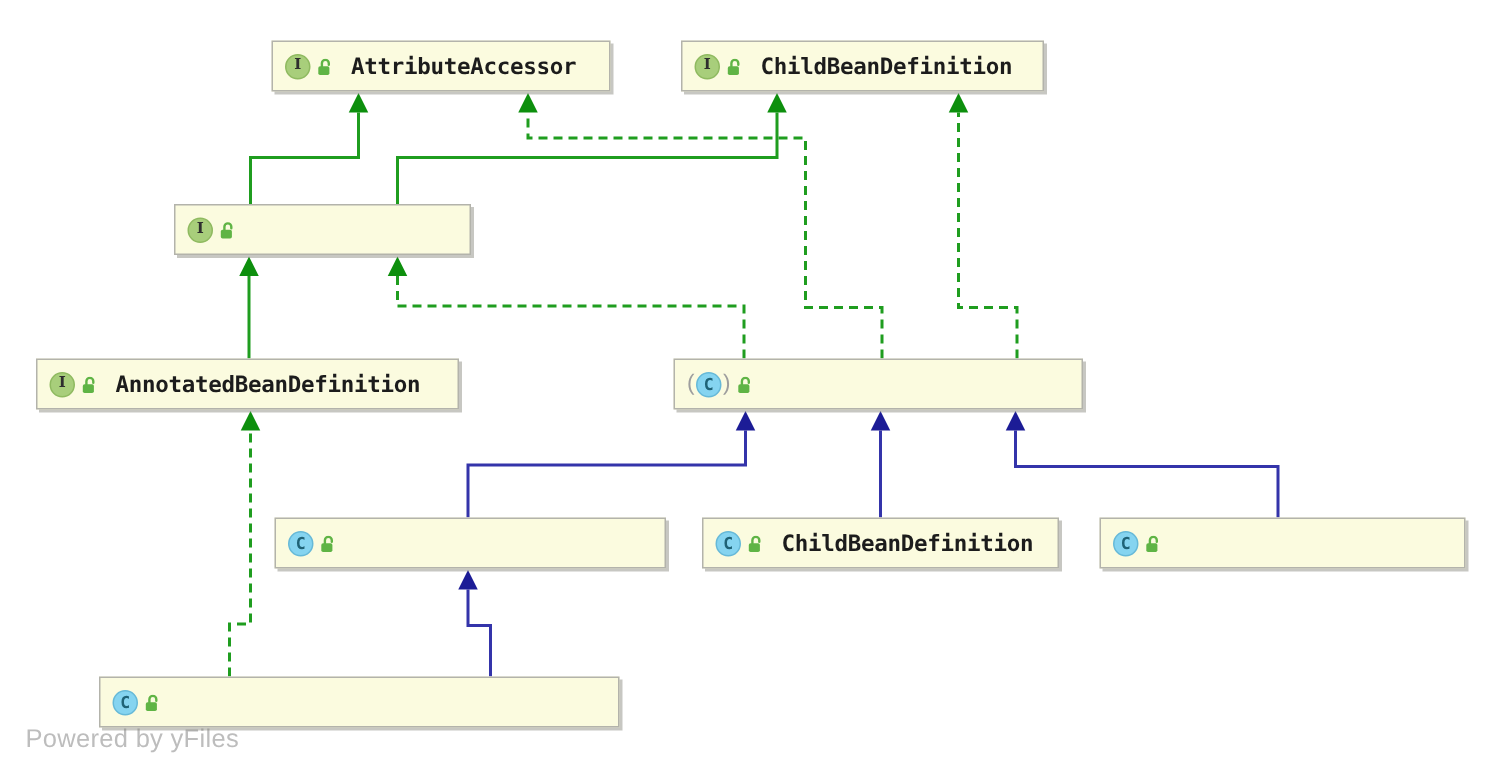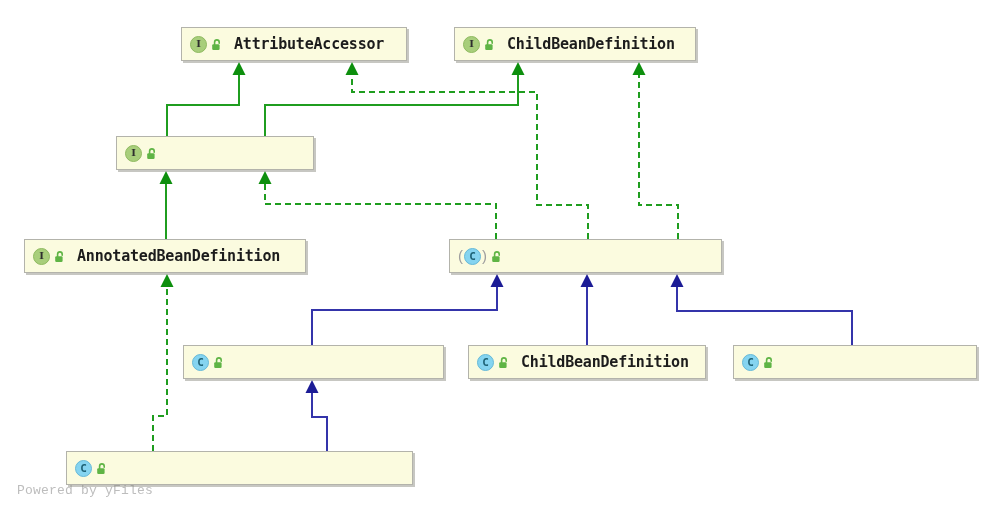--- a/index.html
+++ b/index.html
@@ -38,21 +38,21 @@
   }
   .paren.l{margin-right:1px;} .paren.r{margin-left:1px;}
   .lock{margin-left:4px;flex:0 0 auto;position:relative;top:1px;}
   .label{
     margin-left:11px;white-space:nowrap;
     color:var(--label-text);
     font-size:15px;font-weight:700;letter-spacing:-.2px;
   }
   #credit{
     position:absolute;left:17px;top:483px;z-index:0;
-    font-family:Liberation Mono, monospace;font-size:13px;
+    font-family:Liberation Sans, sans-serif;font-size:17px;
     color:var(--credit);letter-spacing:.2px;
   }
 </style>
 </head>
 <body>
 
 <div id="canvas">
   <svg id="edges" width="1000" height="516" viewBox="0 0 1000 516">
       <polyline points="167,136 167,105 239,105 239,75" fill="none" stroke="#1f9d1f" stroke-width="2"></polyline>
       <polygon points="239,62 245.5,75 232.5,75" fill="#0d8f0d"></polygon>

